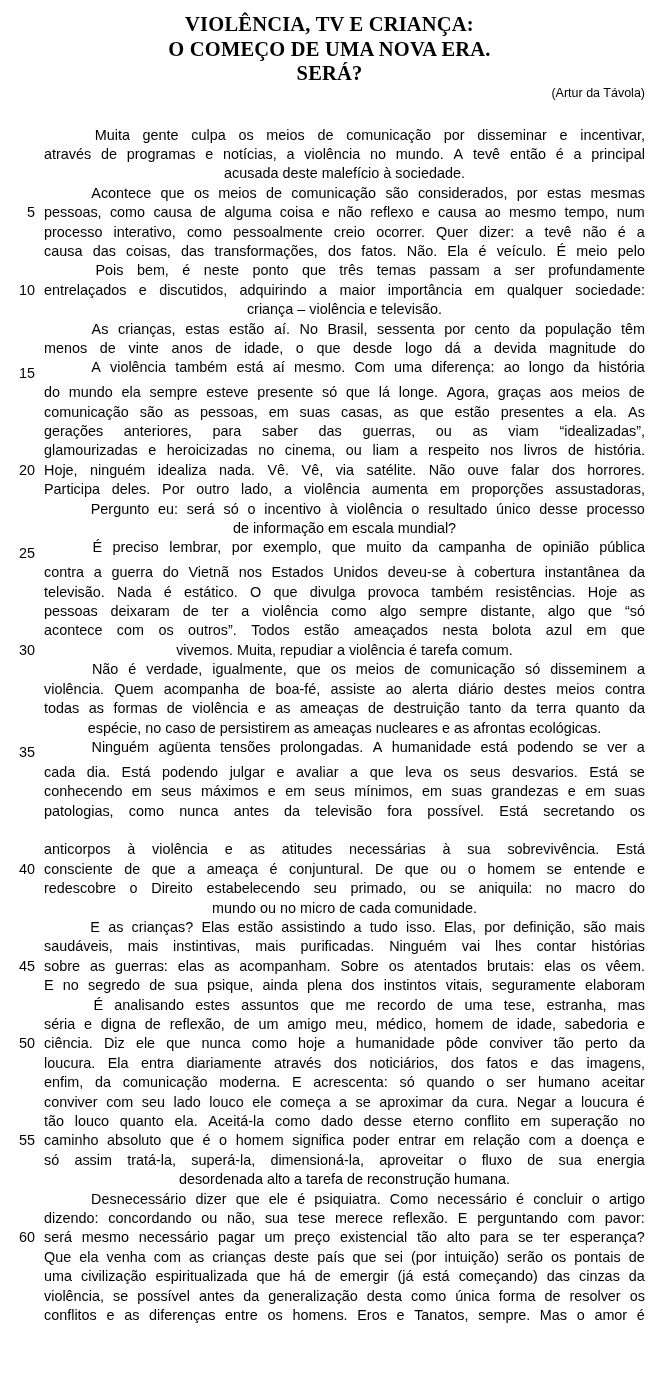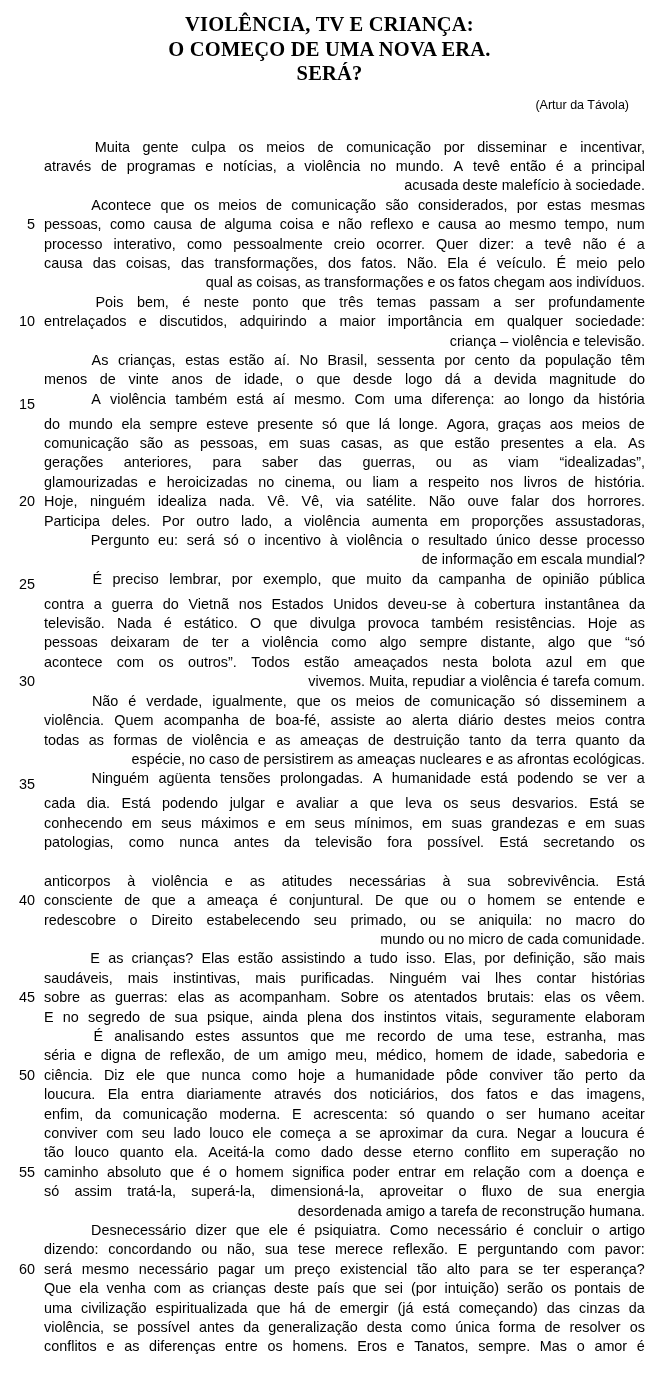--- a/index.html
+++ b/index.html
@@ -29,22 +29,22 @@
     font-family: "Liberation Serif", serif;
     font-weight: bold;
     font-size: 20.5px;
     letter-spacing: 0.2px;
     line-height: 24.5px;
     white-space: pre;
   }
 
   .attribution {
     text-align: right;
-    padding-right: 30px;
-    margin-top: 12px;
+    padding-right: 14px;
+    margin-top: 0;
     font-size: 12.5px;
   }
 
   
   .body-block {
     margin-top: 26px;
     padding-right: 14px;
   }
   .line-row {
     display: flex;
@@ -68,21 +68,21 @@
     white-space: pre;
     overflow: hidden;
   }
   
   .line-text.just > span.w {
     white-space: pre;
   }
   
   .line-text.last {
     display: block;
-    text-align: right;
+    text-align: center;
   }
   .indent {
     display: inline-block;
     width: 38px;
   }
   .gap {
     height: 19.4px;
   }
 </style>
 </head>
@@ -99,21 +99,20 @@
   <div class="attribution">(Artur da Távola)</div>
 
   <div class="body-block" id="body-block">
       <div class="line-row"><div class="line-num"></div><div class="line-text just" title="Muita gente culpa os meios de comunicação por disseminar e incentivar,"><span class="indent"></span><span class="w">Muita</span><span class="w">gente</span><span class="w">culpa</span><span class="w">os</span><span class="w">meios</span><span class="w">de</span><span class="w">comunicação</span><span class="w">por</span><span class="w">disseminar</span><span class="w">e</span><span class="w">incentivar,</span></div></div>
       <div class="line-row"><div class="line-num"></div><div class="line-text just" title="através de programas e notícias, a violência no mundo. A tevê então é a principal"><span class="w">através</span><span class="w">de</span><span class="w">programas</span><span class="w">e</span><span class="w">notícias,</span><span class="w">a</span><span class="w">violência</span><span class="w">no</span><span class="w">mundo.</span><span class="w">A</span><span class="w">tevê</span><span class="w">então</span><span class="w">é</span><span class="w">a</span><span class="w">principal</span></div></div>
       <div class="line-row"><div class="line-num"></div><div class="line-text last"><span>acusada deste malefício à sociedade.</span></div></div>
       <div class="line-row"><div class="line-num"></div><div class="line-text just" title="Acontece que os meios de comunicação são considerados, por estas mesmas"><span class="indent"></span><span class="w">Acontece</span><span class="w">que</span><span class="w">os</span><span class="w">meios</span><span class="w">de</span><span class="w">comunicação</span><span class="w">são</span><span class="w">considerados,</span><span class="w">por</span><span class="w">estas</span><span class="w">mesmas</span></div></div>
       <div class="line-row"><div class="line-num">5</div><div class="line-text just" title="pessoas, como causa de alguma coisa e não reflexo e causa ao mesmo tempo, num"><span class="w">pessoas,</span><span class="w">como</span><span class="w">causa</span><span class="w">de</span><span class="w">alguma</span><span class="w">coisa</span><span class="w">e</span><span class="w">não</span><span class="w">reflexo</span><span class="w">e</span><span class="w">causa</span><span class="w">ao</span><span class="w">mesmo</span><span class="w">tempo,</span><span class="w">num</span></div></div>
       <div class="line-row"><div class="line-num"></div><div class="line-text just" title="processo interativo, como pessoalmente creio ocorrer.  Quer dizer: a tevê não é a"><span class="w">processo</span><span class="w">interativo,</span><span class="w">como</span><span class="w">pessoalmente</span><span class="w">creio</span><span class="w">ocorrer.</span><span class="w">Quer</span><span class="w">dizer:</span><span class="w">a</span><span class="w">tevê</span><span class="w">não</span><span class="w">é</span><span class="w">a</span></div></div>
       <div class="line-row"><div class="line-num"></div><div class="line-text just" title="causa das coisas, das transformações, dos fatos. Não. Ela é veículo. É meio pelo"><span class="w">causa</span><span class="w">das</span><span class="w">coisas,</span><span class="w">das</span><span class="w">transformações,</span><span class="w">dos</span><span class="w">fatos.</span><span class="w">Não.</span><span class="w">Ela</span><span class="w">é</span><span class="w">veículo.</span><span class="w">É</span><span class="w">meio</span><span class="w">pelo</span></div></div>
-      <div class="line-row"><div class="line-num"></div><div class="line-text last"><span>qual as coisas, as transformações e os fatos chegam aos indivíduos.</span></div></div>
       <div class="line-row"><div class="line-num"></div><div class="line-text just" title="Pois bem, é neste ponto que três temas passam a ser profundamente"><span class="indent"></span><span class="w">Pois</span><span class="w">bem,</span><span class="w">é</span><span class="w">neste</span><span class="w">ponto</span><span class="w">que</span><span class="w">três</span><span class="w">temas</span><span class="w">passam</span><span class="w">a</span><span class="w">ser</span><span class="w">profundamente</span></div></div>
       <div class="line-row"><div class="line-num">10</div><div class="line-text just" title="entrelaçados e discutidos, adquirindo a maior importância em qualquer sociedade:"><span class="w">entrelaçados</span><span class="w">e</span><span class="w">discutidos,</span><span class="w">adquirindo</span><span class="w">a</span><span class="w">maior</span><span class="w">importância</span><span class="w">em</span><span class="w">qualquer</span><span class="w">sociedade:</span></div></div>
       <div class="line-row"><div class="line-num"></div><div class="line-text last"><span>criança – violência e televisão.</span></div></div>
       <div class="line-row"><div class="line-num"></div><div class="line-text just" title="As crianças, estas estão aí. No Brasil, sessenta por cento da população têm"><span class="indent"></span><span class="w">As</span><span class="w">crianças,</span><span class="w">estas</span><span class="w">estão</span><span class="w">aí.</span><span class="w">No</span><span class="w">Brasil,</span><span class="w">sessenta</span><span class="w">por</span><span class="w">cento</span><span class="w">da</span><span class="w">população</span><span class="w">têm</span></div></div>
       <div class="line-row"><div class="line-num"></div><div class="line-text just" title="menos de vinte anos de idade, o que desde logo dá a devida magnitude do"><span class="w">menos</span><span class="w">de</span><span class="w">vinte</span><span class="w">anos</span><span class="w">de</span><span class="w">idade,</span><span class="w">o</span><span class="w">que</span><span class="w">desde</span><span class="w">logo</span><span class="w">dá</span><span class="w">a</span><span class="w">devida</span><span class="w">magnitude</span><span class="w">do</span></div></div>
       <div class="line-row"><div class="line-num">15</div><div class="line-text just" title="A violência também está aí mesmo. Com uma diferença: ao longo da história"><span class="indent"></span><span class="w">A</span><span class="w">violência</span><span class="w">também</span><span class="w">está</span><span class="w">aí</span><span class="w">mesmo.</span><span class="w">Com</span><span class="w">uma</span><span class="w">diferença:</span><span class="w">ao</span><span class="w">longo</span><span class="w">da</span><span class="w">história</span></div></div>
       <div class="line-row"><div class="line-num"></div><div class="line-text just" title="do mundo ela sempre esteve presente só que lá longe. Agora, graças aos meios de"><span class="w">do</span><span class="w">mundo</span><span class="w">ela</span><span class="w">sempre</span><span class="w">esteve</span><span class="w">presente</span><span class="w">só</span><span class="w">que</span><span class="w">lá</span><span class="w">longe.</span><span class="w">Agora,</span><span class="w">graças</span><span class="w">aos</span><span class="w">meios</span><span class="w">de</span></div></div>
       <div class="line-row"><div class="line-num"></div><div class="line-text just" title="comunicação são as pessoas, em suas casas, as que estão presentes a ela. As"><span class="w">comunicação</span><span class="w">são</span><span class="w">as</span><span class="w">pessoas,</span><span class="w">em</span><span class="w">suas</span><span class="w">casas,</span><span class="w">as</span><span class="w">que</span><span class="w">estão</span><span class="w">presentes</span><span class="w">a</span><span class="w">ela.</span><span class="w">As</span></div></div>
       <div class="line-row"><div class="line-num"></div><div class="line-text just" title="gerações anteriores, para saber das guerras, ou as viam “idealizadas”,"><span class="w">gerações</span><span class="w">anteriores,</span><span class="w">para</span><span class="w">saber</span><span class="w">das</span><span class="w">guerras,</span><span class="w">ou</span><span class="w">as</span><span class="w">viam</span><span class="w">“idealizadas”,</span></div></div>
       <div class="line-row"><div class="line-num"></div><div class="line-text just" title="glamourizadas e heroicizadas no cinema, ou liam a respeito nos livros de história."><span class="w">glamourizadas</span><span class="w">e</span><span class="w">heroicizadas</span><span class="w">no</span><span class="w">cinema,</span><span class="w">ou</span><span class="w">liam</span><span class="w">a</span><span class="w">respeito</span><span class="w">nos</span><span class="w">livros</span><span class="w">de</span><span class="w">história.</span></div></div>
@@ -146,21 +145,21 @@
       <div class="line-row"><div class="line-num"></div><div class="line-text just" title="E no segredo de sua psique, ainda plena dos instintos vitais, seguramente elaboram"><span class="w">E</span><span class="w">no</span><span class="w">segredo</span><span class="w">de</span><span class="w">sua</span><span class="w">psique,</span><span class="w">ainda</span><span class="w">plena</span><span class="w">dos</span><span class="w">instintos</span><span class="w">vitais,</span><span class="w">seguramente</span><span class="w">elaboram</span></div></div>
       <div class="line-row"><div class="line-num"></div><div class="line-text just" title="É analisando estes assuntos que me recordo de uma tese, estranha, mas"><span class="indent"></span><span class="w">É</span><span class="w">analisando</span><span class="w">estes</span><span class="w">assuntos</span><span class="w">que</span><span class="w">me</span><span class="w">recordo</span><span class="w">de</span><span class="w">uma</span><span class="w">tese,</span><span class="w">estranha,</span><span class="w">mas</span></div></div>
       <div class="line-row"><div class="line-num"></div><div class="line-text just" title="séria e digna de reflexão, de um amigo meu, médico, homem de idade, sabedoria e"><span class="w">séria</span><span class="w">e</span><span class="w">digna</span><span class="w">de</span><span class="w">reflexão,</span><span class="w">de</span><span class="w">um</span><span class="w">amigo</span><span class="w">meu,</span><span class="w">médico,</span><span class="w">homem</span><span class="w">de</span><span class="w">idade,</span><span class="w">sabedoria</span><span class="w">e</span></div></div>
       <div class="line-row"><div class="line-num">50</div><div class="line-text just" title="ciência. Diz ele que nunca como hoje a humanidade pôde conviver tão perto da"><span class="w">ciência.</span><span class="w">Diz</span><span class="w">ele</span><span class="w">que</span><span class="w">nunca</span><span class="w">como</span><span class="w">hoje</span><span class="w">a</span><span class="w">humanidade</span><span class="w">pôde</span><span class="w">conviver</span><span class="w">tão</span><span class="w">perto</span><span class="w">da</span></div></div>
       <div class="line-row"><div class="line-num"></div><div class="line-text just" title="loucura. Ela entra diariamente através dos noticiários, dos fatos e das imagens,"><span class="w">loucura.</span><span class="w">Ela</span><span class="w">entra</span><span class="w">diariamente</span><span class="w">através</span><span class="w">dos</span><span class="w">noticiários,</span><span class="w">dos</span><span class="w">fatos</span><span class="w">e</span><span class="w">das</span><span class="w">imagens,</span></div></div>
       <div class="line-row"><div class="line-num"></div><div class="line-text just" title="enfim, da comunicação moderna. E acrescenta: só quando o ser humano aceitar"><span class="w">enfim,</span><span class="w">da</span><span class="w">comunicação</span><span class="w">moderna.</span><span class="w">E</span><span class="w">acrescenta:</span><span class="w">só</span><span class="w">quando</span><span class="w">o</span><span class="w">ser</span><span class="w">humano</span><span class="w">aceitar</span></div></div>
       <div class="line-row"><div class="line-num"></div><div class="line-text just" title="conviver com seu lado louco ele começa a se aproximar da cura. Negar a loucura é"><span class="w">conviver</span><span class="w">com</span><span class="w">seu</span><span class="w">lado</span><span class="w">louco</span><span class="w">ele</span><span class="w">começa</span><span class="w">a</span><span class="w">se</span><span class="w">aproximar</span><span class="w">da</span><span class="w">cura.</span><span class="w">Negar</span><span class="w">a</span><span class="w">loucura</span><span class="w">é</span></div></div>
       <div class="line-row"><div class="line-num"></div><div class="line-text just" title="tão louco quanto ela. Aceitá-la como dado desse eterno conflito em superação no"><span class="w">tão</span><span class="w">louco</span><span class="w">quanto</span><span class="w">ela.</span><span class="w">Aceitá-la</span><span class="w">como</span><span class="w">dado</span><span class="w">desse</span><span class="w">eterno</span><span class="w">conflito</span><span class="w">em</span><span class="w">superação</span><span class="w">no</span></div></div>
       <div class="line-row"><div class="line-num">55</div><div class="line-text just" title="caminho absoluto que é o homem significa poder entrar em relação com a doença e"><span class="w">caminho</span><span class="w">absoluto</span><span class="w">que</span><span class="w">é</span><span class="w">o</span><span class="w">homem</span><span class="w">significa</span><span class="w">poder</span><span class="w">entrar</span><span class="w">em</span><span class="w">relação</span><span class="w">com</span><span class="w">a</span><span class="w">doença</span><span class="w">e</span></div></div>
       <div class="line-row"><div class="line-num"></div><div class="line-text just" title="só assim tratá-la, superá-la, dimensioná-la, aproveitar o fluxo de sua energia"><span class="w">só</span><span class="w">assim</span><span class="w">tratá-la,</span><span class="w">superá-la,</span><span class="w">dimensioná-la,</span><span class="w">aproveitar</span><span class="w">o</span><span class="w">fluxo</span><span class="w">de</span><span class="w">sua</span><span class="w">energia</span></div></div>
-      <div class="line-row"><div class="line-num"></div><div class="line-text last"><span>desordenada amigo a tarefa de reconstrução humana.</span></div></div>
+      <div class="line-row"><div class="line-num"></div><div class="line-text last"><span>desordenada alto a tarefa de reconstrução humana.</span></div></div>
       <div class="line-row"><div class="line-num"></div><div class="line-text just" title="Desnecessário dizer que ele é psiquiatra. Como necessário é concluir o artigo"><span class="indent"></span><span class="w">Desnecessário</span><span class="w">dizer</span><span class="w">que</span><span class="w">ele</span><span class="w">é</span><span class="w">psiquiatra.</span><span class="w">Como</span><span class="w">necessário</span><span class="w">é</span><span class="w">concluir</span><span class="w">o</span><span class="w">artigo</span></div></div>
       <div class="line-row"><div class="line-num"></div><div class="line-text just" title="dizendo: concordando ou não, sua tese merece reflexão. E perguntando com pavor:"><span class="w">dizendo:</span><span class="w">concordando</span><span class="w">ou</span><span class="w">não,</span><span class="w">sua</span><span class="w">tese</span><span class="w">merece</span><span class="w">reflexão.</span><span class="w">E</span><span class="w">perguntando</span><span class="w">com</span><span class="w">pavor:</span></div></div>
       <div class="line-row"><div class="line-num">60</div><div class="line-text just" title="será mesmo necessário pagar um preço existencial tão alto para se ter esperança?"><span class="w">será</span><span class="w">mesmo</span><span class="w">necessário</span><span class="w">pagar</span><span class="w">um</span><span class="w">preço</span><span class="w">existencial</span><span class="w">tão</span><span class="w">alto</span><span class="w">para</span><span class="w">se</span><span class="w">ter</span><span class="w">esperança?</span></div></div>
       <div class="line-row"><div class="line-num"></div><div class="line-text just" title="Que ela venha com as crianças deste país que sei (por intuição) serão os pontais de"><span class="w">Que</span><span class="w">ela</span><span class="w">venha</span><span class="w">com</span><span class="w">as</span><span class="w">crianças</span><span class="w">deste</span><span class="w">país</span><span class="w">que</span><span class="w">sei</span><span class="w">(por</span><span class="w">intuição)</span><span class="w">serão</span><span class="w">os</span><span class="w">pontais</span><span class="w">de</span></div></div>
       <div class="line-row"><div class="line-num"></div><div class="line-text just" title="uma civilização espiritualizada que há de emergir (já está começando) das cinzas da"><span class="w">uma</span><span class="w">civilização</span><span class="w">espiritualizada</span><span class="w">que</span><span class="w">há</span><span class="w">de</span><span class="w">emergir</span><span class="w">(já</span><span class="w">está</span><span class="w">começando)</span><span class="w">das</span><span class="w">cinzas</span><span class="w">da</span></div></div>
       <div class="line-row"><div class="line-num"></div><div class="line-text just" title="violência, se possível antes da generalização desta como única forma de resolver os"><span class="w">violência,</span><span class="w">se</span><span class="w">possível</span><span class="w">antes</span><span class="w">da</span><span class="w">generalização</span><span class="w">desta</span><span class="w">como</span><span class="w">única</span><span class="w">forma</span><span class="w">de</span><span class="w">resolver</span><span class="w">os</span></div></div>
       <div class="line-row"><div class="line-num"></div><div class="line-text just" title="conflitos e as diferenças entre os homens. Eros e Tanatos, sempre. Mas o amor é"><span class="w">conflitos</span><span class="w">e</span><span class="w">as</span><span class="w">diferenças</span><span class="w">entre</span><span class="w">os</span><span class="w">homens.</span><span class="w">Eros</span><span class="w">e</span><span class="w">Tanatos,</span><span class="w">sempre.</span><span class="w">Mas</span><span class="w">o</span><span class="w">amor</span><span class="w">é</span></div></div>
     </div>
 
 </div>

